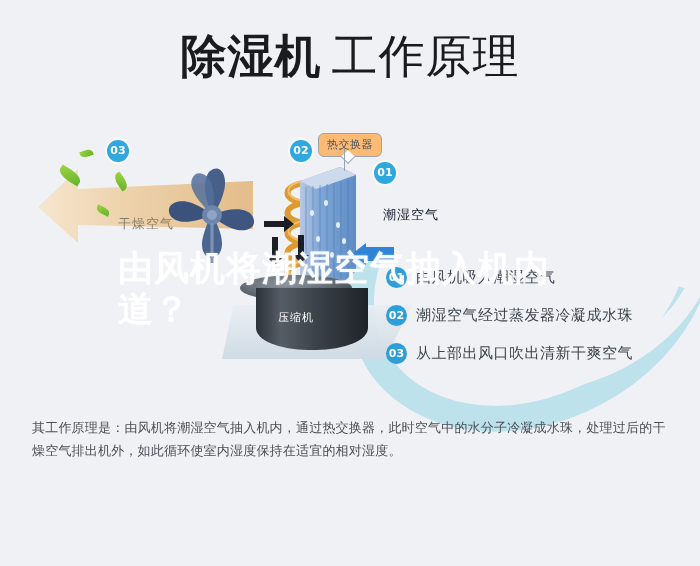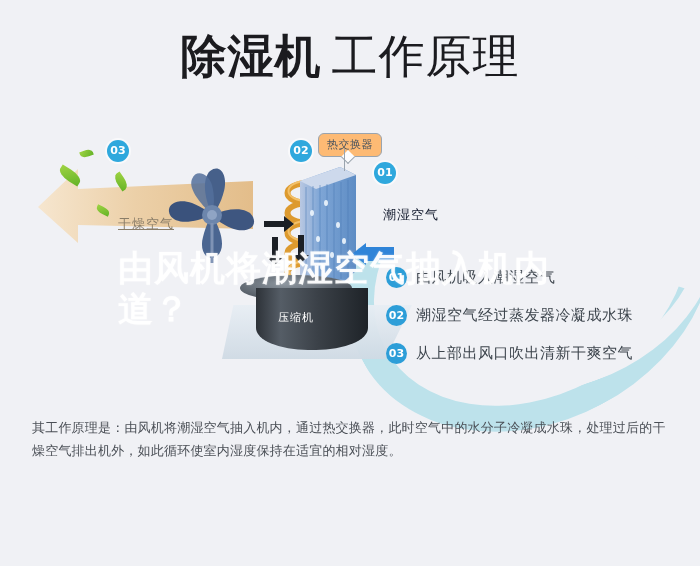--- a/index.html
+++ b/index.html
@@ -228,21 +228,21 @@
   .badge-02 { left: 290px; top: 25px; }
   .badge-03 { left: 107px; top: 25px; }
 
   .air-label {
     position: absolute;
     font-size: 13px;
     color: #5f6a74;
     letter-spacing: 1px;
     font-family: "DejaVu Sans", sans-serif;
   }
-  .label-dry  { left: 118px; top: 100px; color: #8a7d68; text-decoration: underline; }
+  .label-dry  { left: 118px; top: 100px; color: #8a7d68; }
   .label-wet  { left: 383px; top: 91px; color: #0f172a; }
 
   
   .callout {
     position: absolute;
     left: 318px;
     top: 18px;
     padding: 3px 8px 4px 8px;
     border: 1px solid #9aa4ae;
     border-radius: 6px;

